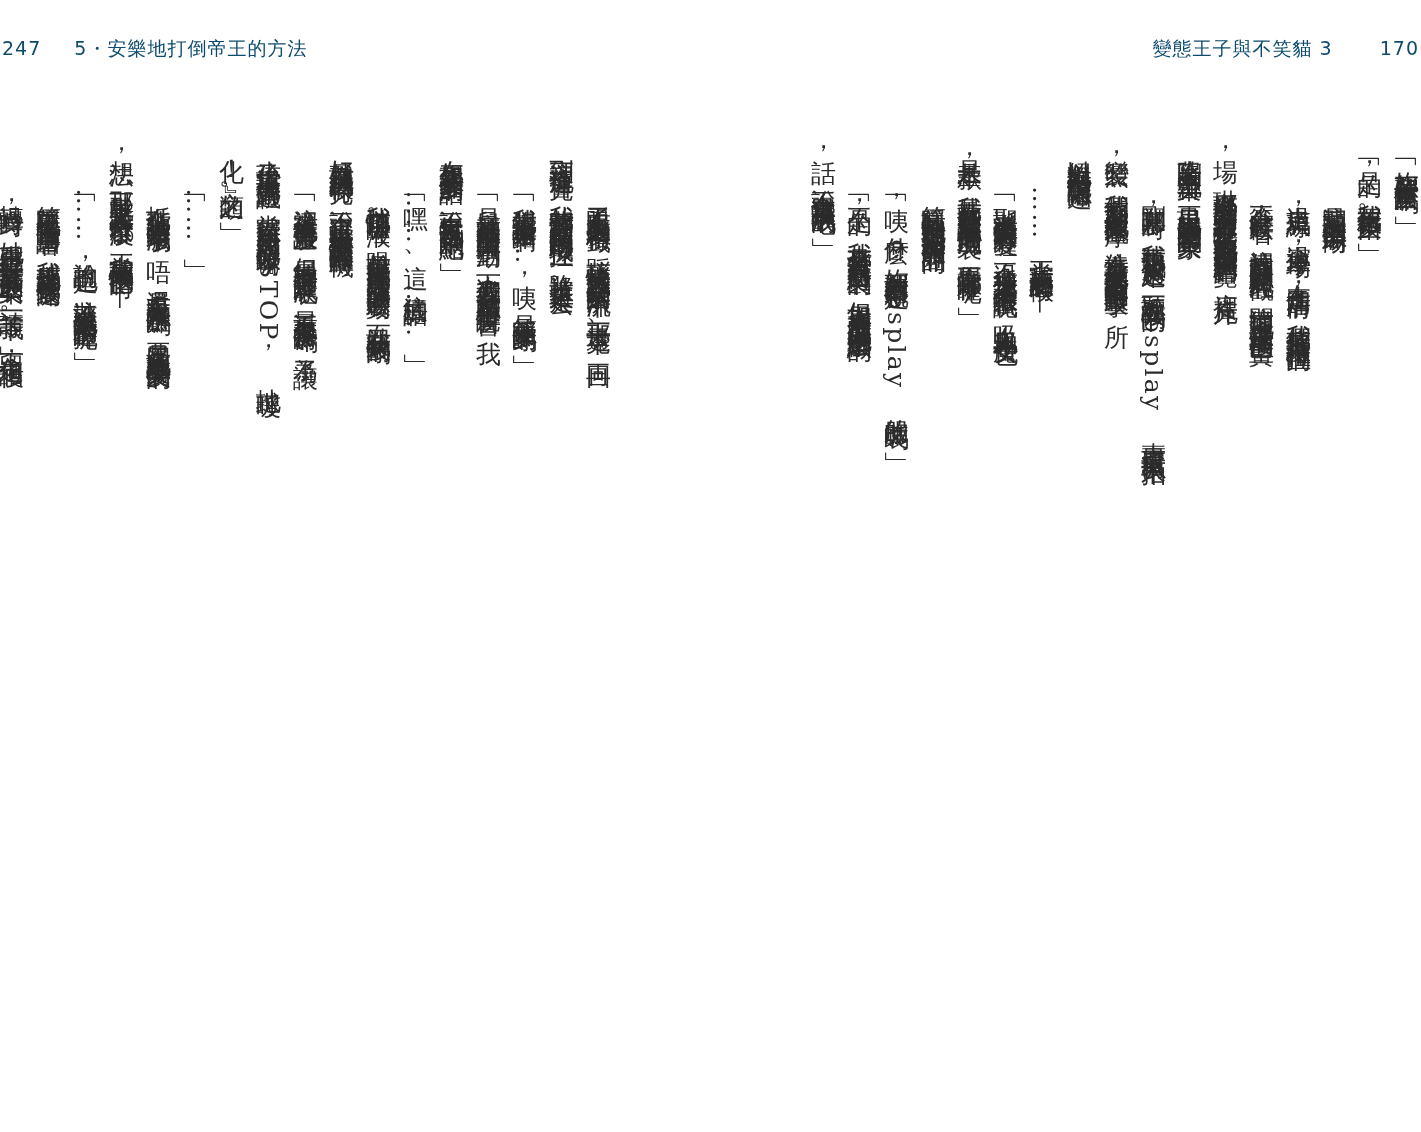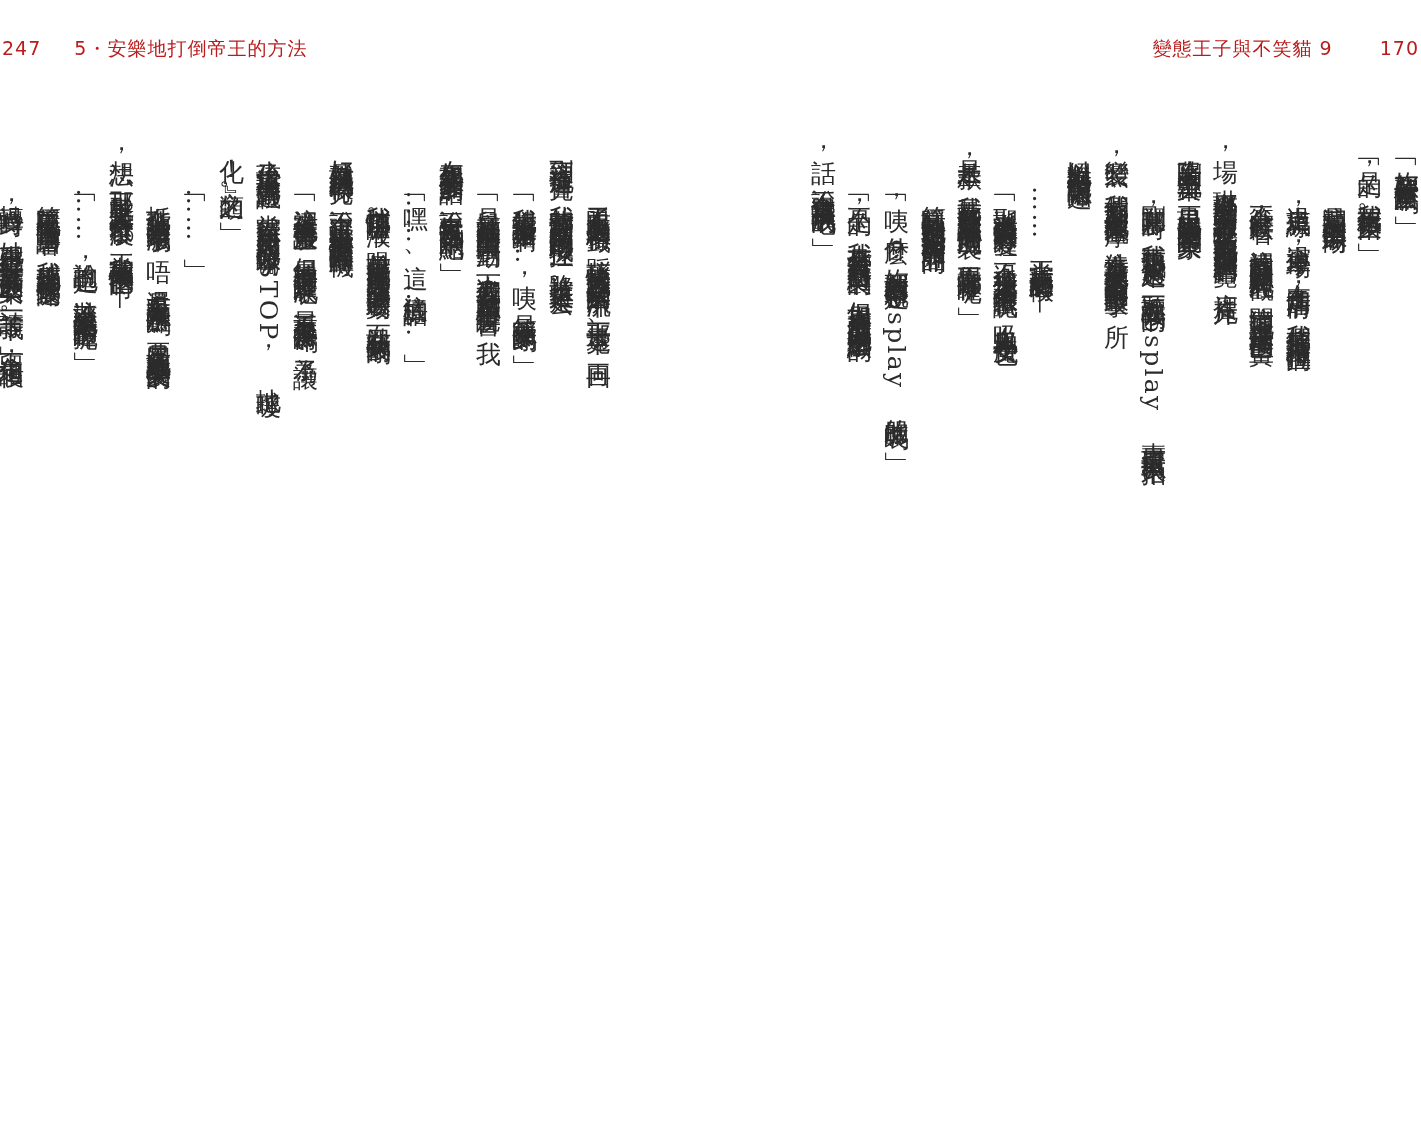--- a/index.html
+++ b/index.html
@@ -3,21 +3,21 @@
 <meta charset="utf-8">
 <style>
   html, body { margin: 0; padding: 0; }
   body {
     width: 1421px; height: 1132px; position: relative; overflow: hidden;
     background: #ffffff; color: #2a2a2a;
     font-family: "DejaVu Serif", "Liberation Serif", serif;
   }
   .running-head {
     position: absolute; top: 36px; font-family: "DejaVu Sans", "Liberation Sans", sans-serif;
-    font-size: 19px; color: #b91c1c; letter-spacing: 1px; white-space: nowrap;
+    font-size: 19px; color: #0c4a6e; letter-spacing: 1px; white-space: nowrap;
   }
   .rh-left { left: 2px; }
   .rh-right { right: 2px; }
   .rh-left .pnum { margin-right: 26px; }
   .rh-right .pnum { margin-left: 40px; }
   .page { position: absolute; top: 0; bottom: 0; }
   .col {
     position: absolute;
     writing-mode: vertical-rl;
     text-orientation: mixed;
@@ -33,21 +33,21 @@
   }
 </style>
 </head>
 <body>
 
 <div class="running-head rh-left">
   <span class="pnum">247</span>
   <span>5・安樂地打倒帝王的方法</span>
 </div>
 <div class="running-head rh-right">
-  <span>變態王子與不笑貓 9</span>
+  <span>變態王子與不笑貓 3</span>
   <span class="pnum">170</span>
 </div>
 
 <div class="gutter"></div>
 
 <div class="page" id="right-page" style="left:0;right:0;">
     <div class="col" style="left: 1391px; top: 150px;">「妳想要買什麼東西嗎？」</div>
     <div class="col" style="left: 1354px; top: 150px;">「是的，我想買很多東西。」</div>
     <div class="col" style="left: 1319px; top: 186px;">這是間超大型的廉價商場。</div>
     <div class="col" style="left: 1283px; top: 186px;">走過斑馬線，穿過停車場，在走進店門前，我們依然持續推推拉拉的。</div>

